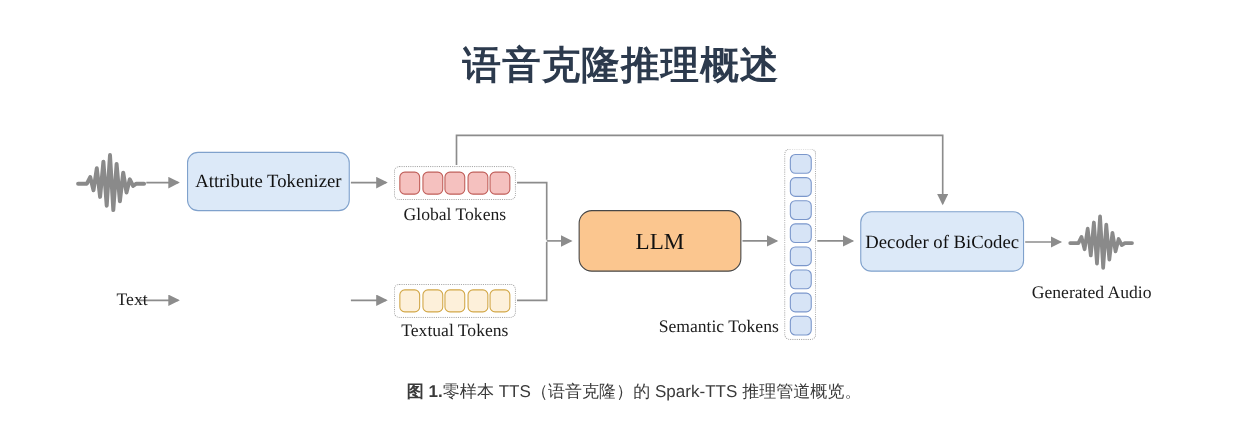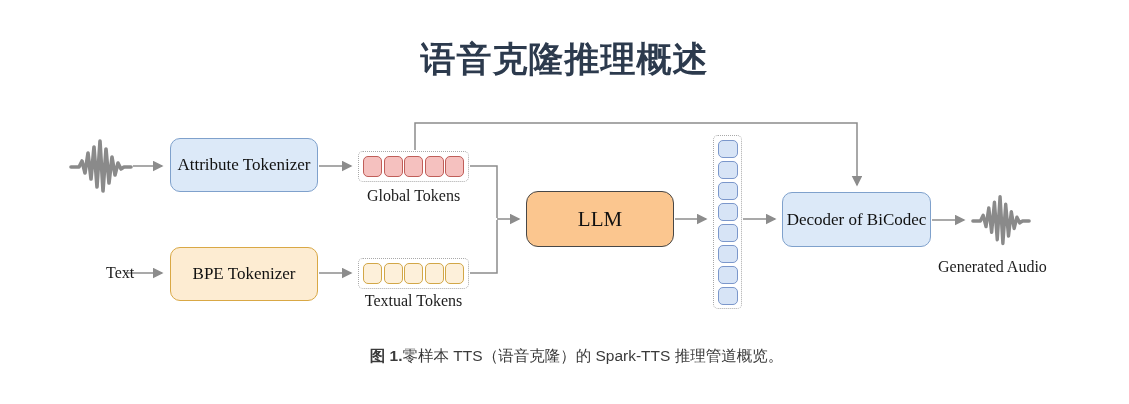--- a/index.html
+++ b/index.html
@@ -126,24 +126,24 @@
 
   <div class="waveform waveform-generated">
     <svg width="60" height="58" viewBox="0 0 64 58" xmlns="http://www.w3.org/2000/svg">
       <path d="M2,29 L10,29 L13,23 L16,35 L19,15 L22,41 L25,9 L28,49 L31,3 L34,53 L37,11 L40,45 L43,19 L46,37 L49,25 L52,31 L55,29 L62,29"></path>
     </svg>
   </div>
 
   <div class="flow-label lbl-text">Text</div>
   <div class="flow-label lbl-textual-tokens">Textual Tokens</div>
   <div class="flow-label lbl-global-tokens">Global Tokens</div>
+  <div class="flow-label lbl-semantic-tokens">Semantic Tokens</div>
   <div class="flow-label lbl-generated-audio">Generated Audio</div>
 
   <div class="node blue attribute-tokenizer">Attribute Tokenizer</div>
-  <div class="node orange bpe-tokenizer">BPE Tokenizer</div>
   <div class="node llm llm-box">LLM</div>
   <div class="node blue decoder-box">Decoder of BiCodec</div>
 
   <div class="token-group horizontal global-tokens">
       <div class="token"></div>
       <div class="token"></div>
       <div class="token"></div>
       <div class="token"></div>
       <div class="token"></div>
     </div>

